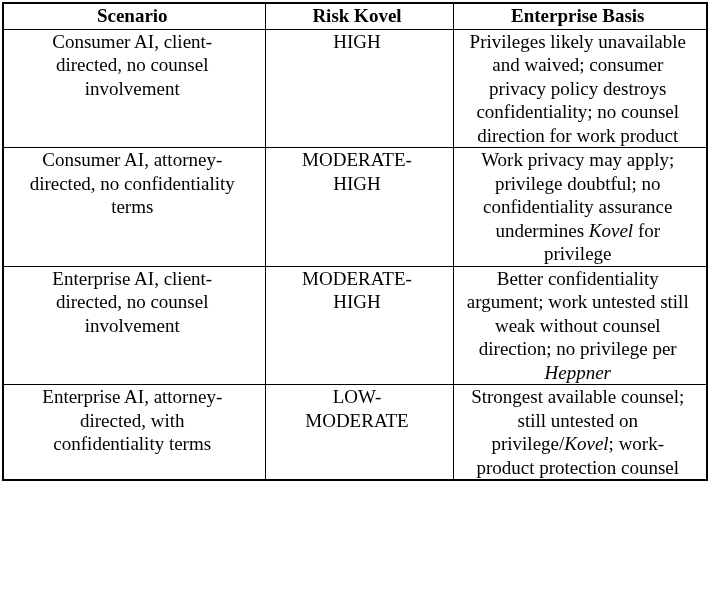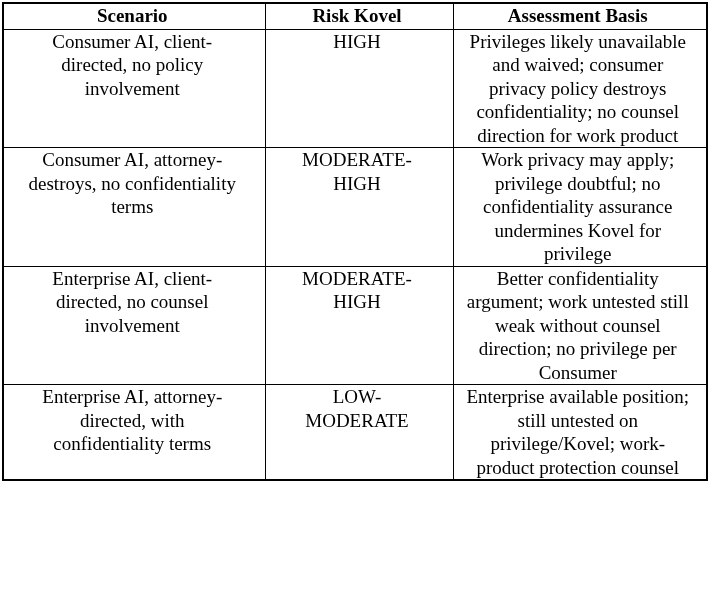--- a/index.html
+++ b/index.html
@@ -32,79 +32,79 @@
     overflow: hidden;
     text-align: center;
   }
   .doc-table th { font-weight: 700; }
   .col-scenario { width: 262px; }
   .col-risk     { width: 188px; }
   .col-basis    { width: 254px; }
   tr.h-head  { height: 26px; }
   tr.h-lines5 { height: 118px; }
   tr.h-lines4 { height: 84px; }
-  .it { }
+  .it { font-style: italic; }
 </style>
 </head>
 <body>
 
 <table class="doc-table">
   <colgroup>
     <col class="col-scenario">
     <col class="col-risk">
     <col class="col-basis">
   </colgroup>
   <thead>
     <tr class="h-head">
       <th>Scenario</th>
       <th>Risk Kovel</th>
-      <th>Assessment Basis</th>
+      <th>Enterprise Basis</th>
     </tr>
   </thead>
   <tbody>
     <tr class="h-lines5">
       <td>Consumer AI, client-
-directed, no policy
+directed, no counsel
 involvement</td>
       <td>HIGH</td>
       <td><span>Privileges likely unavailable
 and waived; consumer
 privacy policy destroys
 confidentiality; no counsel
 direction for work product</span></td>
     </tr>
     <tr class="h-lines5">
       <td>Consumer AI, attorney-
-destroys, no confidentiality
+directed, no confidentiality
 terms</td>
       <td>MODERATE-
 HIGH</td>
       <td><span>Work privacy may apply;
 privilege doubtful; no
 confidentiality assurance
 undermines </span><span class="it">Kovel</span><span> for
 privilege</span></td>
     </tr>
     <tr class="h-lines5">
       <td>Enterprise AI, client-
 directed, no counsel
 involvement</td>
       <td>MODERATE-
 HIGH</td>
       <td><span>Better confidentiality
 argument; work untested still
 weak without counsel
 direction; no privilege per
-</span><span class="it">Consumer</span></td>
+</span><span class="it">Heppner</span></td>
     </tr>
     <tr class="h-lines4">
       <td>Enterprise AI, attorney-
 directed, with
 confidentiality terms</td>
       <td>LOW-
 MODERATE</td>
-      <td><span>Enterprise available position;
+      <td><span>Strongest available counsel;
 still untested on
 privilege/</span><span class="it">Kovel</span><span>; work-
 product protection counsel</span></td>
     </tr>
   </tbody>
 </table>
 
 </body></html>

